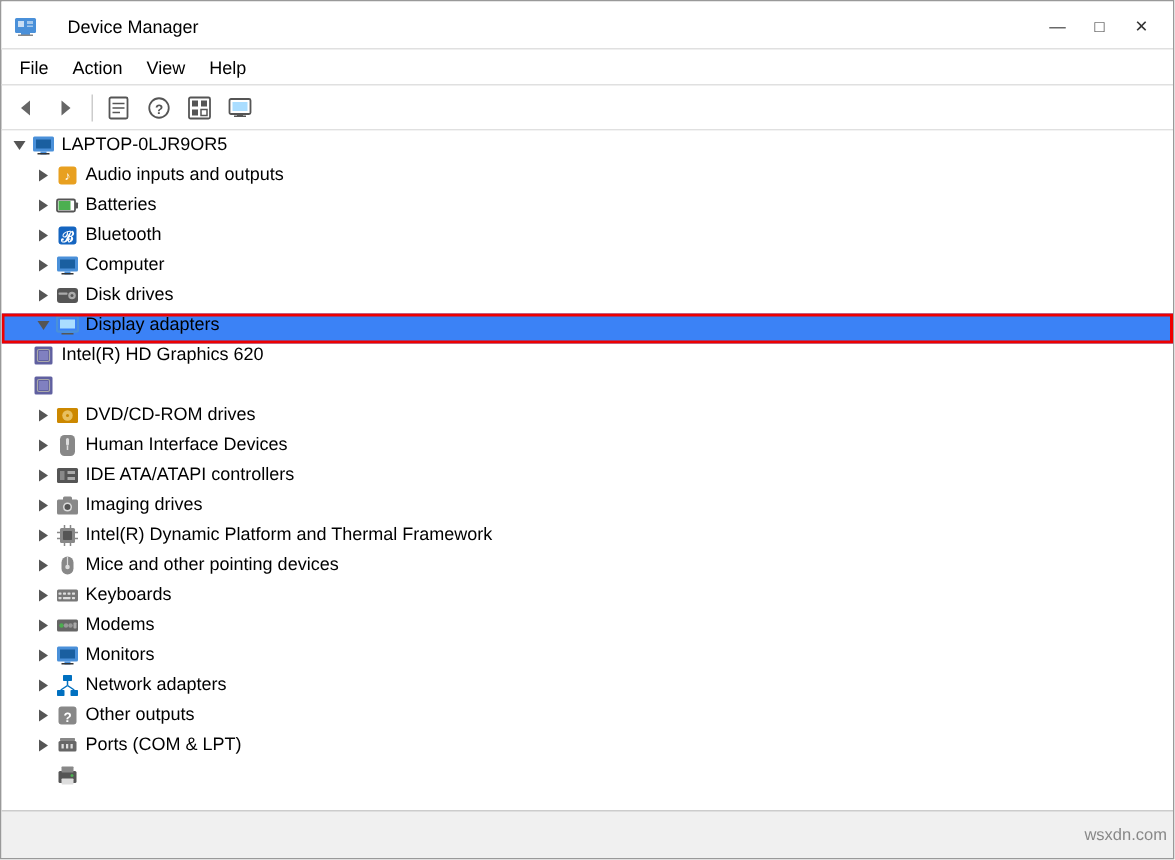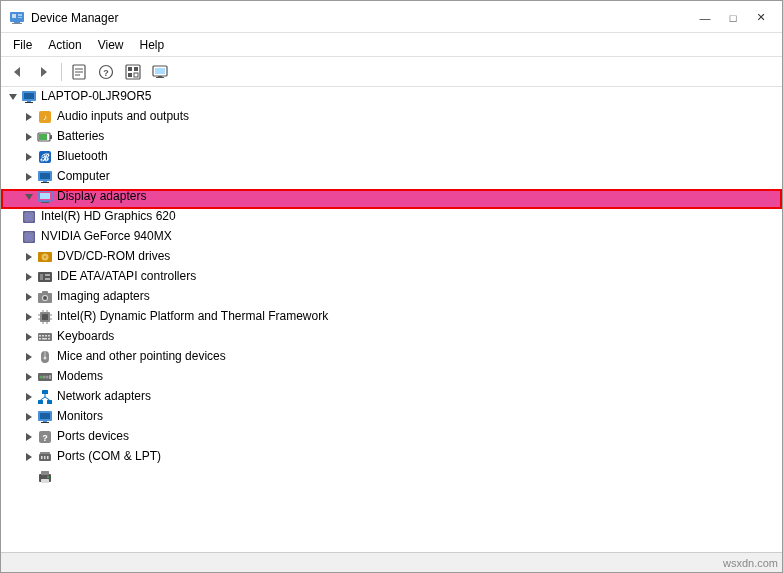--- a/index.html
+++ b/index.html
@@ -24,21 +24,21 @@
       padding: 6px 8px 4px 8px;
       display: flex;
       align-items: center;
       justify-content: space-between;
       border-bottom: 1px solid #e0e0e0;
       height: 32px;
     }
     .title-bar-left {
       display: flex;
       align-items: center;
-      gap: 6px;
+      gap: 20px;
     }
     .title-icon {
       width: 16px;
       height: 16px;
     }
     .title-text {
       font-size: 12px;
       color: #000;
     }
     .title-bar-controls {
@@ -150,24 +150,24 @@
     .item-label {
       font-size: 12px;
       color: #000;
     }
     .level-0 { padding-left: 4px; }
     .level-1 { padding-left: 20px; }
     .level-2 { }
     .highlighted-row {
       outline: 2px solid #e00;
       outline-offset: -2px;
-      background: #ec4899;
+      background: #3b82f6;
     }
     .status-bar {
-      height: 20px;
+      height: 32px;
       border-top: 1px solid #ccc;
       background: #f0f0f0;
       display: flex;
       align-items: center;
       padding: 0 4px;
       font-size: 11px;
       color: #444;
     }
   </style>
 </head>
@@ -323,20 +323,36 @@
           <svg width="16" height="16" viewBox="0 0 16 16">
             <rect x="1" y="2" width="14" height="10" rx="1" fill="#4a90d9"></rect>
             <rect x="3" y="4" width="10" height="6" fill="#1a5fa0"></rect>
             <rect x="6" y="12" width="4" height="2" fill="#4a90d9"></rect>
             <rect x="4" y="13" width="8" height="1" fill="#333"></rect>
           </svg>
         </div>
         <span class="item-label">Computer</span>
       </div>
 
+      <div class="tree-item level-1">
+        <div class="expand-arrow">
+          <svg width="8" height="10" viewBox="0 0 8 10">
+              <polygon points="1,1 7,5 1,9" fill="#555"></polygon>
+            </svg>
+        </div>
+        <div class="item-icon">
+          <svg width="16" height="16" viewBox="0 0 16 16">
+            <rect x="1" y="3" width="14" height="10" rx="2" fill="#555"></rect>
+            <circle cx="11" cy="8" r="2.5" fill="#aaa"></circle>
+            <circle cx="11" cy="8" r="1" fill="#555"></circle>
+            <rect x="2" y="6" width="6" height="1.5" rx="0.5" fill="#aaa"></rect>
+          </svg>
+        </div>
+        <span class="item-label">Disk drives</span>
+      </div>
 
       <div class="tree-item level-1 highlighted-row">
         <div class="expand-arrow expanded">
           <svg width="10" height="10" viewBox="0 0 10 10">
               <polygon points="1,2 9,2 5,8" fill="#555"></polygon>
             </svg>
         </div>
         <div class="item-icon">
           <svg width="16" height="16" viewBox="0 0 16 16">
             <rect x="1" y="2" width="14" height="10" rx="1" fill="none" stroke="#4a90d9" stroke-width="1.5"></rect>
@@ -362,40 +378,54 @@
 
       <div class="tree-item level-2">
         <div class="expand-arrow" style="width:16px;"></div>
         <div class="item-icon">
           <svg width="16" height="16" viewBox="0 0 16 16">
             <rect x="2" y="2" width="12" height="12" rx="1" fill="#6060a0"></rect>
             <rect x="4" y="4" width="8" height="8" rx="1" fill="none" stroke="#aaa" stroke-width="0.8"></rect>
             <rect x="5" y="5" width="6" height="6" fill="#8080c0"></rect>
           </svg>
         </div>
-        <span class="item-label">NVIDIA GeForce 940MX</span>
       </div>
 
       <div class="tree-item level-1">
         <div class="expand-arrow">
           <svg width="8" height="10" viewBox="0 0 8 10">
               <polygon points="1,1 7,5 1,9" fill="#555"></polygon>
             </svg>
         </div>
         <div class="item-icon">
           <svg width="16" height="16" viewBox="0 0 16 16">
             <rect x="1" y="3" width="14" height="10" rx="1" fill="#cc8800"></rect>
             <circle cx="8" cy="8" r="3.5" fill="#e8c060"></circle>
             <circle cx="8" cy="8" r="1" fill="#cc8800"></circle>
           </svg>
         </div>
         <span class="item-label">DVD/CD-ROM drives</span>
       </div>
 
 
+      <div class="tree-item level-1">
+        <div class="expand-arrow">
+          <svg width="8" height="10" viewBox="0 0 8 10">
+              <polygon points="1,1 7,5 1,9" fill="#555"></polygon>
+            </svg>
+        </div>
+        <div class="item-icon">
+          <svg width="16" height="16" viewBox="0 0 16 16">
+            <rect x="3" y="1" width="10" height="14" rx="3" fill="#888"></rect>
+            <rect x="7" y="3" width="2" height="5" rx="1" fill="#ddd"></rect>
+            <line x1="8" y1="8" x2="8" y2="11" stroke="#ddd" stroke-width="1"></line>
+          </svg>
+        </div>
+        <span class="item-label">Human Interface Devices</span>
+      </div>
 
       <div class="tree-item level-1">
         <div class="expand-arrow">
           <svg width="8" height="10" viewBox="0 0 8 10">
               <polygon points="1,1 7,5 1,9" fill="#555"></polygon>
             </svg>
         </div>
         <div class="item-icon">
           <svg width="16" height="16" viewBox="0 0 16 16">
             <rect x="1" y="3" width="14" height="10" rx="1" fill="#555"></rect>
@@ -414,21 +444,21 @@
             </svg>
         </div>
         <div class="item-icon">
           <svg width="16" height="16" viewBox="0 0 16 16">
             <rect x="1" y="4" width="14" height="10" rx="1" fill="#888"></rect>
             <circle cx="8" cy="9" r="3" fill="#ddd"></circle>
             <circle cx="8" cy="9" r="2" fill="#555"></circle>
             <rect x="5" y="2" width="6" height="3" rx="1" fill="#888"></rect>
           </svg>
         </div>
-        <span class="item-label">Imaging adapters</span>
+        <span class="item-label">Imaging drives</span>
       </div>
 
       <div class="tree-item level-1">
         <div class="expand-arrow">
           <svg width="8" height="10" viewBox="0 0 8 10">
               <polygon points="1,1 7,5 1,9" fill="#555"></polygon>
             </svg>
         </div>
         <div class="item-icon">
           <svg width="16" height="16" viewBox="0 0 16 16">
@@ -448,20 +478,36 @@
       </div>
 
       <div class="tree-item level-1">
         <div class="expand-arrow">
           <svg width="8" height="10" viewBox="0 0 8 10">
               <polygon points="1,1 7,5 1,9" fill="#555"></polygon>
             </svg>
         </div>
         <div class="item-icon">
           <svg width="16" height="16" viewBox="0 0 16 16">
+            <rect x="4" y="2" width="8" height="12" rx="4" fill="#888"></rect>
+            <line x1="8" y1="2" x2="8" y2="8" stroke="#ddd" stroke-width="0.8"></line>
+            <circle cx="8" cy="9" r="1.5" fill="#ddd"></circle>
+          </svg>
+        </div>
+        <span class="item-label">Mice and other pointing devices</span>
+      </div>
+
+      <div class="tree-item level-1">
+        <div class="expand-arrow">
+          <svg width="8" height="10" viewBox="0 0 8 10">
+              <polygon points="1,1 7,5 1,9" fill="#555"></polygon>
+            </svg>
+        </div>
+        <div class="item-icon">
+          <svg width="16" height="16" viewBox="0 0 16 16">
             <rect x="1" y="4" width="14" height="8" rx="1" fill="#777"></rect>
             <rect x="2" y="6" width="2" height="1.5" rx="0.3" fill="#ddd"></rect>
             <rect x="5" y="6" width="2" height="1.5" rx="0.3" fill="#ddd"></rect>
             <rect x="8" y="6" width="2" height="1.5" rx="0.3" fill="#ddd"></rect>
             <rect x="11" y="6" width="2" height="1.5" rx="0.3" fill="#ddd"></rect>
             <rect x="2" y="9" width="2" height="1.5" rx="0.3" fill="#ddd"></rect>
             <rect x="5" y="9" width="5" height="1.5" rx="0.3" fill="#ddd"></rect>
             <rect x="11" y="9" width="2" height="1.5" rx="0.3" fill="#ddd"></rect>
           </svg>
         </div>
@@ -469,44 +515,45 @@
       </div>
 
       <div class="tree-item level-1">
         <div class="expand-arrow">
           <svg width="8" height="10" viewBox="0 0 8 10">
               <polygon points="1,1 7,5 1,9" fill="#555"></polygon>
             </svg>
         </div>
         <div class="item-icon">
           <svg width="16" height="16" viewBox="0 0 16 16">
-            <rect x="4" y="2" width="8" height="12" rx="4" fill="#888"></rect>
-            <line x1="8" y1="2" x2="8" y2="8" stroke="#ddd" stroke-width="0.8"></line>
-            <circle cx="8" cy="9" r="1.5" fill="#ddd"></circle>
-          </svg>
-        </div>
-        <span class="item-label">Mice and other pointing devices</span>
-      </div>
-
-      <div class="tree-item level-1">
-        <div class="expand-arrow">
-          <svg width="8" height="10" viewBox="0 0 8 10">
-              <polygon points="1,1 7,5 1,9" fill="#555"></polygon>
-            </svg>
-        </div>
-        <div class="item-icon">
-          <svg width="16" height="16" viewBox="0 0 16 16">
             <rect x="1" y="4" width="14" height="8" rx="1" fill="#666"></rect>
             <circle cx="4" cy="8" r="1.5" fill="#4caf50"></circle>
             <circle cx="7" cy="8" r="1.5" fill="#999"></circle>
             <circle cx="10" cy="8" r="1.5" fill="#999"></circle>
             <rect x="12" y="6" width="2" height="4" rx="0.5" fill="#aaa"></rect>
           </svg>
         </div>
         <span class="item-label">Modems</span>
+      </div>
+
+      <div class="tree-item level-1">
+        <div class="expand-arrow">
+          <svg width="8" height="10" viewBox="0 0 8 10">
+              <polygon points="1,1 7,5 1,9" fill="#555"></polygon>
+            </svg>
+        </div>
+        <div class="item-icon">
+          <svg width="16" height="16" viewBox="0 0 16 16">
+            <rect x="1" y="2" width="14" height="10" rx="1" fill="#4a90d9"></rect>
+            <rect x="3" y="4" width="10" height="6" fill="#1a5fa0"></rect>
+            <rect x="6" y="12" width="4" height="2" fill="#4a90d9"></rect>
+            <rect x="4" y="13" width="8" height="1" fill="#333"></rect>
+          </svg>
+        </div>
+        <span class="item-label">Monitors</span>
       </div>
 
       <div class="tree-item level-1">
         <div class="expand-arrow">
           <svg width="8" height="10" viewBox="0 0 8 10">
               <polygon points="1,1 7,5 1,9" fill="#555"></polygon>
             </svg>
         </div>
         <div class="item-icon">
           <svg width="16" height="16" viewBox="0 0 16 16">
@@ -522,42 +569,25 @@
       </div>
 
       <div class="tree-item level-1">
         <div class="expand-arrow">
           <svg width="8" height="10" viewBox="0 0 8 10">
               <polygon points="1,1 7,5 1,9" fill="#555"></polygon>
             </svg>
         </div>
         <div class="item-icon">
           <svg width="16" height="16" viewBox="0 0 16 16">
-            <rect x="1" y="2" width="14" height="10" rx="1" fill="#4a90d9"></rect>
-            <rect x="3" y="4" width="10" height="6" fill="#1a5fa0"></rect>
-            <rect x="6" y="12" width="4" height="2" fill="#4a90d9"></rect>
-            <rect x="4" y="13" width="8" height="1" fill="#333"></rect>
-          </svg>
-        </div>
-        <span class="item-label">Monitors</span>
-      </div>
-
-      <div class="tree-item level-1">
-        <div class="expand-arrow">
-          <svg width="8" height="10" viewBox="0 0 8 10">
-              <polygon points="1,1 7,5 1,9" fill="#555"></polygon>
-            </svg>
-        </div>
-        <div class="item-icon">
-          <svg width="16" height="16" viewBox="0 0 16 16">
             <rect x="2" y="2" width="12" height="12" rx="2" fill="#888"></rect>
             <text x="8" y="12" text-anchor="middle" font-size="9" fill="white" font-weight="bold">?</text>
           </svg>
         </div>
-        <span class="item-label">Ports devices</span>
+        <span class="item-label">Other outputs</span>
       </div>
 
       <div class="tree-item level-1">
         <div class="expand-arrow">
           <svg width="8" height="10" viewBox="0 0 8 10">
               <polygon points="1,1 7,5 1,9" fill="#555"></polygon>
             </svg>
         </div>
         <div class="item-icon">
           <svg width="16" height="16" viewBox="0 0 16 16">

